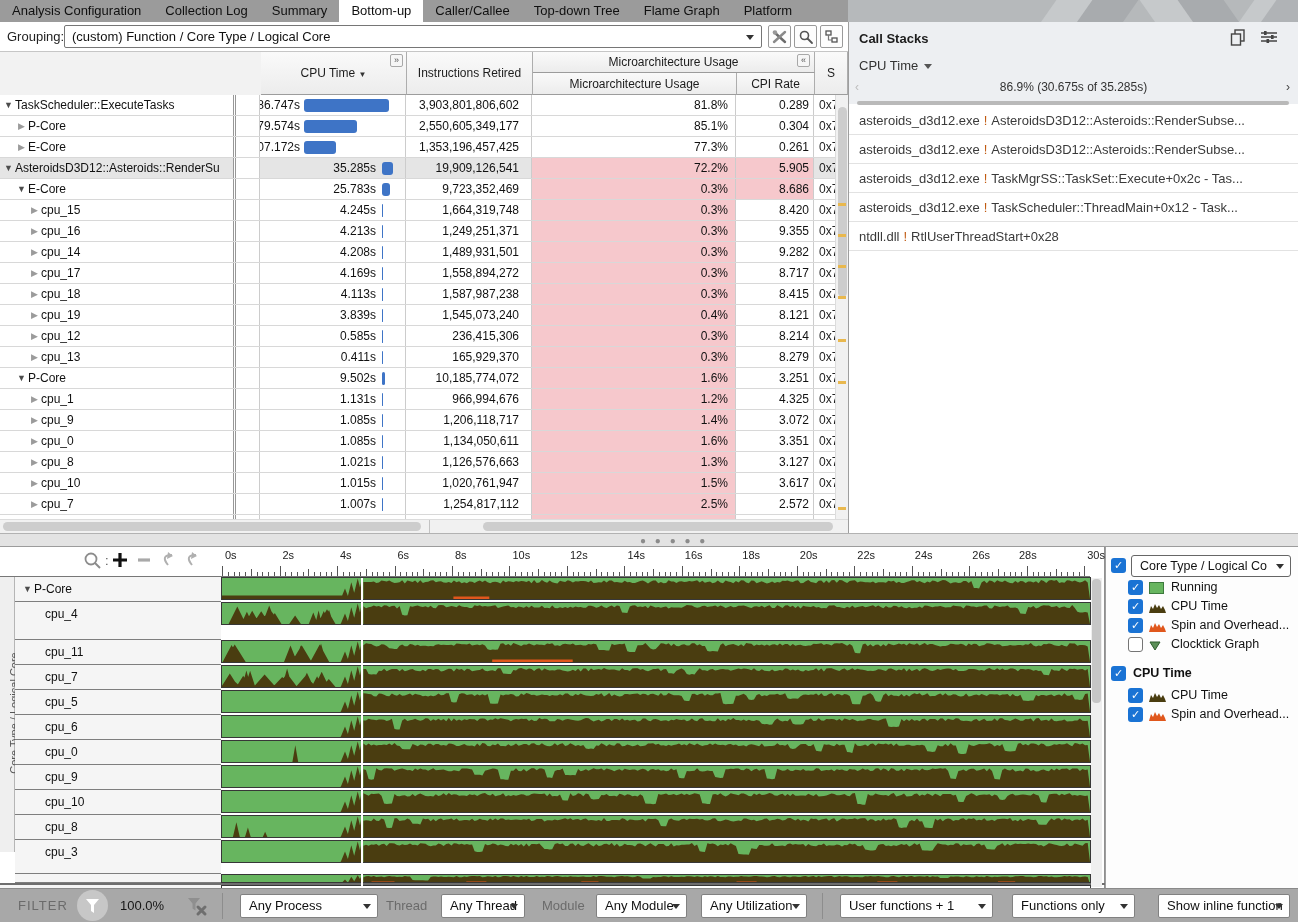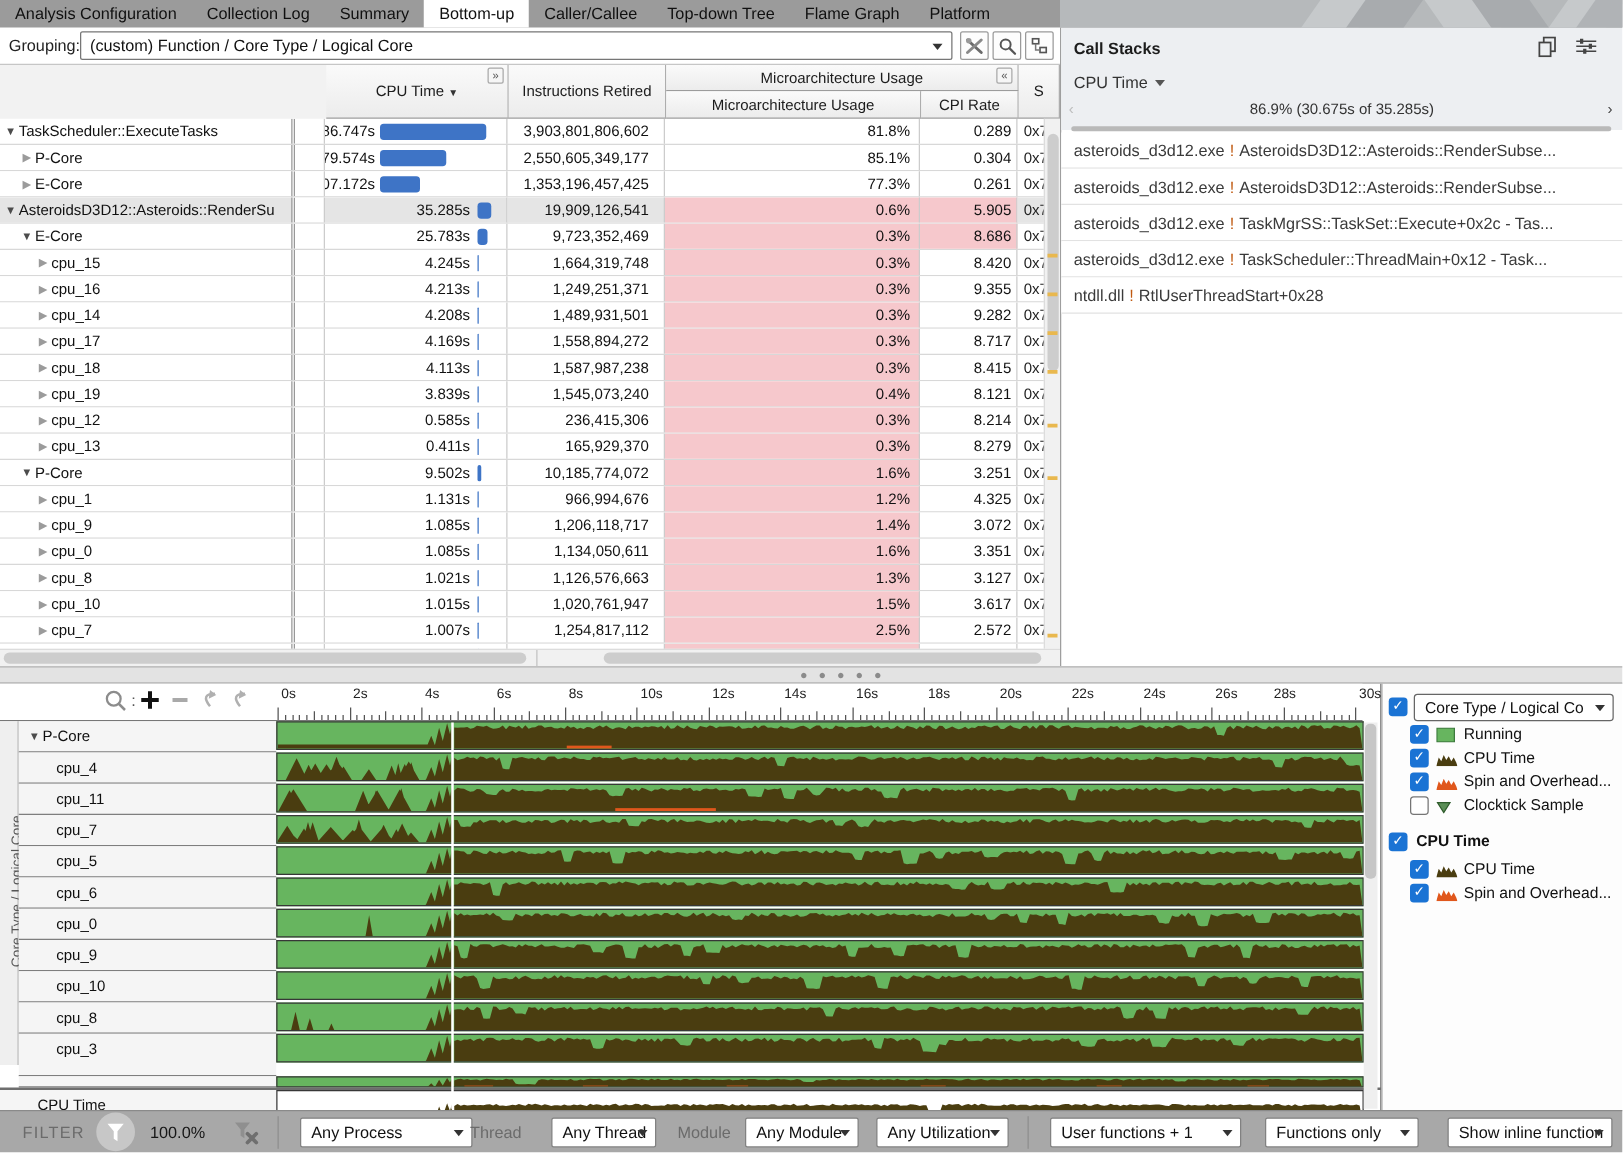--- a/index.html
+++ b/index.html
@@ -254,21 +254,21 @@
           <div class="gcell g-name"><span class="arrow exp" style="margin-left: 2px;">▼</span><span class="nm">AsteroidsD3D12::Asteroids::RenderSu</span></div>
           <div class="gcell g-gap"></div>
           <div class="gcell g-time">
             <span class="tval" style="right: 29px;">35.285s</span>
             <span class="tbar" style="width: 10.5px; left: 122px;"></span>
           </div>
           <div class="gcell g-instr">
             <span class="num">19,909,126,541</span>
           </div>
           <div class="gcell g-usage pink">
-            <span class="num">0.6%</span>
+            <span class="num">72.2%</span>
           </div>
           <div class="gcell g-cpi pink">
             <span class="num">5.905</span>
           </div>
           <div class="gcell g-addr">0x7</div>
         </div>
         <div class="grow">
           <div class="gcell g-name"><span class="arrow exp" style="margin-left: 15px;">▼</span><span class="nm">E-Core</span></div>
           <div class="gcell g-gap"></div>
           <div class="gcell g-time">
@@ -831,21 +831,21 @@
     <div class="trows" id="trows">
         <div class="trow" style="height: 25px;">
           <div class="tlabel"><span class="arrow exp" style="margin-left: 6px;">▼</span><span>P-Core</span></div>
           <div class="tchart" style="height: 23px;">
             <svg width="868" height="21" xmlns="http://www.w3.org/2000/svg">
               <path d="M0,21 L0,17.6 L120.7,17.6 L120.7,21 Z M118.4,21 L119.0,20.2 L123.0,10.5 L125.9,18.1 L129.3,4.2 L132.2,14.7 L135.7,0.6 L138.0,9.4 L139.4,1.7 L139.4,21 Z M141.4,21 L141.4,3.9 L144.0,4.1 L146.6,3.9 L149.2,3.9 L151.8,3.6 L154.3,4.9 L156.9,4.4 L159.5,2.6 L162.1,3.0 L164.7,3.4 L167.3,2.5 L169.9,4.0 L172.5,4.9 L175.0,4.7 L177.6,4.2 L180.2,2.3 L182.8,5.4 L185.4,2.6 L188.0,3.3 L190.6,4.0 L193.1,2.6 L195.7,4.9 L198.3,2.2 L200.9,4.9 L203.5,3.9 L206.1,3.8 L208.7,2.4 L211.3,2.3 L213.8,4.2 L216.4,3.5 L219.0,3.3 L221.6,4.6 L224.2,4.7 L226.8,4.0 L229.4,4.9 L231.9,2.5 L234.5,4.2 L237.1,3.3 L239.7,5.2 L242.3,4.2 L244.9,5.2 L247.5,3.6 L250.1,3.8 L252.6,5.1 L255.2,3.5 L257.8,2.4 L260.4,3.9 L263.0,2.4 L265.6,4.2 L268.2,5.3 L270.7,4.1 L273.3,3.7 L275.9,4.3 L278.5,5.4 L281.1,2.6 L283.7,4.3 L286.3,3.3 L288.9,3.4 L291.4,4.3 L294.0,3.1 L296.6,3.8 L299.2,2.9 L301.8,3.2 L304.4,4.0 L307.0,2.7 L309.5,5.2 L312.1,2.1 L314.7,5.0 L317.3,4.5 L319.9,2.1 L322.5,3.8 L325.1,4.8 L327.7,2.4 L330.2,4.2 L332.8,4.9 L335.4,5.4 L338.0,2.7 L340.6,3.4 L343.2,3.9 L345.8,2.3 L348.3,3.0 L350.9,4.5 L353.5,3.2 L356.1,3.4 L358.7,3.1 L361.3,2.9 L363.9,3.2 L366.5,4.3 L369.0,2.5 L371.6,4.9 L374.2,4.8 L376.8,4.2 L379.4,4.6 L382.0,2.4 L384.6,4.6 L387.2,2.5 L389.7,2.4 L392.3,4.2 L394.9,4.0 L397.5,4.5 L400.1,4.7 L402.7,2.8 L405.3,4.2 L407.8,4.0 L410.4,5.0 L413.0,5.0 L415.6,3.9 L418.2,2.9 L420.8,2.6 L423.4,3.7 L426.0,5.4 L428.5,3.7 L431.1,2.4 L433.7,2.4 L436.3,5.2 L438.9,4.0 L441.5,5.2 L444.1,4.9 L446.6,2.3 L449.2,3.4 L451.8,3.4 L454.4,5.1 L457.0,3.6 L459.6,3.3 L462.2,3.9 L464.8,3.8 L467.3,3.1 L469.9,3.5 L472.5,2.9 L475.1,2.2 L477.7,4.6 L480.3,2.8 L482.9,4.7 L485.4,4.1 L488.0,3.4 L490.6,5.2 L493.2,4.5 L495.8,2.5 L498.4,4.4 L501.0,5.2 L503.6,2.5 L506.1,3.4 L508.7,4.0 L511.3,5.3 L513.9,2.9 L516.5,4.5 L519.1,2.3 L521.7,2.5 L524.2,4.6 L526.8,5.3 L529.4,2.5 L532.0,2.7 L534.6,5.3 L537.2,4.3 L539.8,3.2 L542.4,4.6 L544.9,5.4 L547.5,4.8 L550.1,3.4 L552.7,5.1 L555.3,3.9 L557.9,4.4 L560.5,2.7 L563.1,3.0 L565.6,2.4 L568.2,3.4 L570.8,4.0 L573.4,2.8 L576.0,2.3 L578.6,5.2 L581.2,5.1 L583.7,3.3 L586.3,2.1 L588.9,4.0 L591.5,4.5 L594.1,5.3 L596.7,2.7 L599.3,2.5 L601.9,5.0 L604.4,2.5 L607.0,4.9 L609.6,2.2 L612.2,2.1 L614.8,4.8 L617.4,2.1 L620.0,2.2 L622.5,3.8 L625.1,5.0 L627.7,2.9 L630.3,2.5 L632.9,2.2 L635.5,4.6 L638.1,3.4 L640.7,3.7 L643.2,4.2 L645.8,4.3 L648.4,4.5 L651.0,3.5 L653.6,5.3 L656.2,4.2 L658.8,4.2 L661.3,4.2 L663.9,4.8 L666.5,2.8 L669.1,3.5 L671.7,2.8 L674.3,5.1 L676.9,3.8 L679.5,5.1 L682.0,5.1 L684.6,4.0 L687.2,3.3 L689.8,2.2 L692.4,2.3 L695.0,4.2 L697.6,2.9 L700.1,4.2 L702.7,5.2 L705.3,3.6 L707.9,4.5 L710.5,2.6 L713.1,3.0 L715.7,4.3 L718.3,2.9 L720.8,2.1 L723.4,2.3 L726.0,3.8 L728.6,5.4 L731.2,4.5 L733.8,4.3 L736.4,5.1 L738.9,4.7 L741.5,2.9 L744.1,3.1 L746.7,5.0 L749.3,3.0 L751.9,10.0 L754.5,10.0 L757.1,10.6 L759.6,4.4 L762.2,2.8 L764.8,5.3 L767.4,2.5 L770.0,3.1 L772.6,4.8 L775.2,2.3 L777.8,3.4 L780.3,4.1 L782.9,2.6 L785.5,4.0 L788.1,5.1 L790.7,5.3 L793.3,2.9 L795.9,4.8 L798.4,3.0 L801.0,3.2 L803.6,5.1 L806.2,3.6 L808.8,3.4 L811.4,4.5 L814.0,3.2 L816.6,5.3 L819.1,2.1 L821.7,2.9 L824.3,4.9 L826.9,2.6 L829.5,2.1 L832.1,2.7 L834.7,2.1 L837.2,5.0 L839.8,4.3 L842.4,4.7 L845.0,2.3 L847.6,2.5 L850.2,3.5 L852.8,2.5 L855.4,3.7 L857.9,4.5 L860.5,3.8 L863.1,2.2 L865.7,4.5 L868.0,21 Z" fill="#4a3d10"></path>
               <rect x="231.4" y="18.5" width="35.9" height="2.5" fill="#e0571c"></rect>
             </svg>
           </div>
         </div>
-        <div class="trow" style="height: 25px;">
+        <div class="trow" style="height: 38px;">
           <div class="tlabel"><span style="padding-left: 30px;">cpu_4</span></div>
           <div class="tchart" style="height: 23px;">
             <svg width="868" height="21" xmlns="http://www.w3.org/2000/svg">
               <path d="M46.0,21 L52.8,10.1 L59.5,21 Z M40.2,21 L47.2,2.4 L54.2,21 Z M96.0,21 L101.8,8.1 L107.7,21 Z M86.8,21 L91.3,9.4 L95.8,21 Z M67.2,21 L73.1,12.4 L78.9,21 Z M102.3,21 L107.0,6.7 L111.6,21 Z M93.3,21 L96.6,7.5 L99.9,21 Z M22.6,21 L30.2,7.8 L37.8,21 Z M6.6,21 L15.3,3.5 L23.9,21 Z M96.5,21 L105.0,6.2 L113.5,21 Z M19.1,21 L24.9,8.8 L30.6,21 Z M30.9,21 L39.2,8.3 L47.6,21 Z M37.0,21 L47.9,6.3 L58.7,21 Z M118.4,21 L119.0,20.2 L123.0,10.5 L125.9,18.1 L129.3,4.2 L132.2,14.7 L135.7,0.6 L138.0,9.4 L139.4,1.7 L139.4,21 Z M141.4,21 L141.4,3.2 L144.0,5.2 L146.6,4.3 L149.2,3.7 L151.8,2.4 L154.3,3.4 L156.9,3.0 L159.5,4.3 L162.1,2.2 L164.7,2.5 L167.3,4.1 L169.9,3.0 L172.5,2.8 L175.0,5.4 L177.6,2.9 L180.2,11.7 L182.8,12.4 L185.4,12.3 L188.0,3.2 L190.6,3.7 L193.1,2.9 L195.7,2.6 L198.3,3.4 L200.9,4.0 L203.5,3.3 L206.1,4.6 L208.7,2.8 L211.3,4.9 L213.8,5.2 L216.4,2.3 L219.0,2.1 L221.6,2.2 L224.2,4.3 L226.8,3.8 L229.4,2.9 L231.9,3.6 L234.5,4.2 L237.1,2.2 L239.7,3.5 L242.3,4.1 L244.9,4.1 L247.5,4.9 L250.1,5.0 L252.6,2.3 L255.2,2.9 L257.8,2.3 L260.4,3.5 L263.0,3.1 L265.6,3.5 L268.2,3.2 L270.7,2.8 L273.3,2.3 L275.9,5.0 L278.5,4.2 L281.1,3.6 L283.7,3.1 L286.3,2.6 L288.9,4.3 L291.4,4.1 L294.0,4.9 L296.6,3.5 L299.2,4.1 L301.8,4.8 L304.4,3.3 L307.0,4.7 L309.5,2.8 L312.1,4.5 L314.7,4.5 L317.3,4.5 L319.9,2.8 L322.5,5.1 L325.1,4.7 L327.7,5.3 L330.2,2.5 L332.8,5.0 L335.4,5.3 L338.0,4.2 L340.6,4.9 L343.2,4.0 L345.8,4.9 L348.3,3.8 L350.9,4.8 L353.5,3.6 L356.1,4.3 L358.7,3.9 L361.3,4.8 L363.9,4.7 L366.5,2.7 L369.0,2.7 L371.6,3.5 L374.2,4.8 L376.8,4.0 L379.4,2.5 L382.0,4.2 L384.6,5.0 L387.2,3.4 L389.7,2.4 L392.3,4.3 L394.9,2.6 L397.5,3.1 L400.1,9.6 L402.7,9.7 L405.3,10.0 L407.8,3.4 L410.4,2.5 L413.0,2.3 L415.6,4.0 L418.2,3.6 L420.8,4.1 L423.4,3.1 L426.0,5.2 L428.5,2.4 L431.1,3.4 L433.7,4.5 L436.3,3.9 L438.9,4.7 L441.5,4.1 L444.1,3.4 L446.6,5.4 L449.2,4.3 L451.8,4.4 L454.4,4.6 L457.0,4.4 L459.6,4.7 L462.2,3.4 L464.8,2.1 L467.3,2.3 L469.9,2.5 L472.5,4.0 L475.1,4.7 L477.7,4.3 L480.3,3.1 L482.9,2.7 L485.4,4.1 L488.0,3.5 L490.6,3.3 L493.2,2.4 L495.8,4.0 L498.4,2.6 L501.0,3.5 L503.6,4.9 L506.1,3.9 L508.7,3.0 L511.3,4.3 L513.9,3.9 L516.5,2.7 L519.1,2.7 L521.7,2.4 L524.2,3.3 L526.8,4.2 L529.4,4.9 L532.0,3.4 L534.6,3.2 L537.2,3.9 L539.8,2.7 L542.4,4.4 L544.9,3.2 L547.5,2.3 L550.1,5.1 L552.7,5.1 L555.3,2.2 L557.9,3.4 L560.5,5.1 L563.1,2.5 L565.6,2.3 L568.2,4.0 L570.8,2.7 L573.4,5.0 L576.0,3.1 L578.6,5.4 L581.2,2.7 L583.7,3.6 L586.3,3.7 L588.9,3.9 L591.5,2.9 L594.1,4.4 L596.7,4.1 L599.3,5.2 L601.9,5.0 L604.4,5.2 L607.0,2.4 L609.6,2.5 L612.2,2.2 L614.8,4.0 L617.4,4.0 L620.0,4.8 L622.5,5.2 L625.1,3.7 L627.7,4.8 L630.3,2.7 L632.9,4.7 L635.5,3.9 L638.1,3.5 L640.7,3.0 L643.2,4.3 L645.8,3.7 L648.4,2.9 L651.0,2.2 L653.6,4.1 L656.2,2.5 L658.8,4.0 L661.3,5.2 L663.9,3.0 L666.5,4.6 L669.1,4.5 L671.7,2.7 L674.3,3.0 L676.9,4.6 L679.5,3.2 L682.0,4.8 L684.6,5.2 L687.2,4.0 L689.8,5.2 L692.4,4.7 L695.0,4.7 L697.6,3.6 L700.1,4.9 L702.7,2.4 L705.3,2.7 L707.9,3.4 L710.5,4.2 L713.1,3.5 L715.7,3.4 L718.3,3.0 L720.8,3.8 L723.4,4.5 L726.0,4.2 L728.6,4.2 L731.2,2.6 L733.8,2.9 L736.4,3.3 L738.9,3.6 L741.5,5.4 L744.1,2.4 L746.7,2.8 L749.3,3.5 L751.9,3.4 L754.5,4.2 L757.1,3.4 L759.6,3.6 L762.2,2.5 L764.8,2.4 L767.4,5.2 L770.0,5.4 L772.6,2.5 L775.2,3.3 L777.8,4.1 L780.3,3.4 L782.9,3.6 L785.5,2.5 L788.1,4.7 L790.7,4.7 L793.3,4.6 L795.9,5.4 L798.4,10.5 L801.0,10.8 L803.6,11.0 L806.2,4.1 L808.8,4.4 L811.4,3.1 L814.0,5.4 L816.6,4.6 L819.1,2.9 L821.7,2.3 L824.3,2.6 L826.9,2.6 L829.5,4.1 L832.1,3.7 L834.7,3.0 L837.2,5.0 L839.8,4.1 L842.4,3.4 L845.0,4.8 L847.6,5.1 L850.2,2.1 L852.8,5.1 L855.4,8.8 L857.9,9.5 L860.5,9.6 L863.1,8.9 L865.7,9.4 L868.0,21 Z" fill="#4a3d10"></path>
             </svg>
           </div>
         </div>
         <div class="trow" style="height: 25px;">
           <div class="tlabel"><span style="padding-left: 30px;">cpu_11</span></div>
           <div class="tchart" style="height: 23px;">
@@ -978,21 +978,21 @@
         <span class="licon" style="left: 43px;"><svg width="17" height="12">
             <path d="M0 12 L2 5 L4 8 L6 3 L8 7 L10 4 L12 8 L14 5 L16 9 L17 12 Z" fill="#e0571c"></path>
           </svg></span>
         <span class="ltext" style="left: 65px;">Spin and Overhead...</span>
       </div>
       <div class="lrow" style="top: 89px; left: 0px; right: 0px;">
         <span class="cb off" style="left: 22px;"></span>
         <span class="licon" style="left: 43px;"><svg width="12" height="10">
             <path d="M1 1 h10 l-5 8 z" fill="#5b8f57" stroke="#2f5c2c"></path>
           </svg></span>
-        <span class="ltext" style="left: 65px;">Clocktick Sample</span>
+        <span class="ltext" style="left: 65px;">Clocktick Graph</span>
       </div>
       <div class="lrow" style="top: 118px; left: 0px; right: 0px;">
         <span class="cb on" style="left: 5px;">✓</span>
         <span class="ltext lbold" style="left: 27px;">CPU Time</span>
       </div>
       <div class="lrow" style="top: 140px; left: 0px; right: 0px;">
         <span class="cb on" style="left: 22px;">✓</span>
         <span class="licon" style="left: 43px;"><svg width="17" height="12">
             <path d="M0 12 L2 5 L4 8 L6 3 L8 7 L10 4 L12 8 L14 5 L16 9 L17 12 Z" fill="#4a3d10"></path>
           </svg></span>
@@ -1016,21 +1016,21 @@
     </div>
     <span class="fpercent">100.0%</span>
     <span style="position:absolute;left:183px;top:4px">
       <svg width="26" height="26" viewBox="0 0 26 26">
           <path d="M5 5 h12 l-4.5 5.5 v7 l-3 -2 v-5 z" fill="#8f8f8f"></path>
           <path d="M15 14 l7 7 M22 14 l-7 7" stroke="#6f6f6f" stroke-width="3" stroke-linecap="round"></path>
         </svg>
     </span>
     <div class="fdiv" style="left:222px"></div>
     <div class="fselect" style="left:240px;width:138px"><span>Any Process</span><span class="chev"></span></div>
-    <span class="fl" style="left:376px">Thread</span>
+    <span class="fl" style="left:386px">Thread</span>
     <div class="fselect" style="left:441px;width:84px"><span>Any Thread</span><span class="chev"></span></div>
     <span class="fl" style="left:542px">Module</span>
     <div class="fselect" style="left:596px;width:91px"><span>Any Module</span><span class="chev"></span></div>
     <div class="fselect" style="left:701px;width:106px"><span>Any Utilization</span><span class="chev"></span></div>
     <div class="fdiv" style="left:822px"></div>
     <div class="fselect" style="left:840px;width:153px"><span>User functions + 1</span><span class="chev"></span></div>
     <div class="fselect" style="left:1012px;width:123px"><span>Functions only</span><span class="chev"></span></div>
     <div class="fselect" style="left:1158px;width:132px"><span>Show inline function</span><span class="chev"></span></div>
   </div>
 </div>

